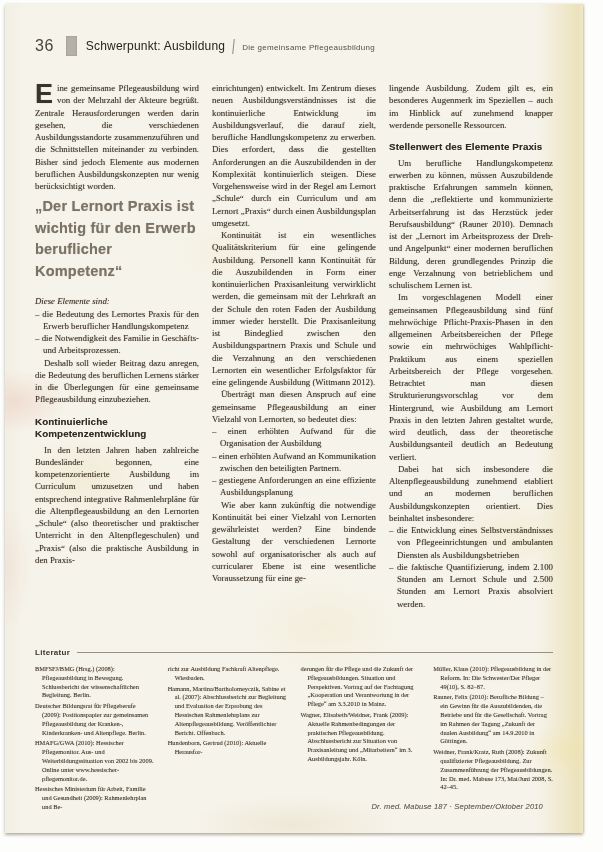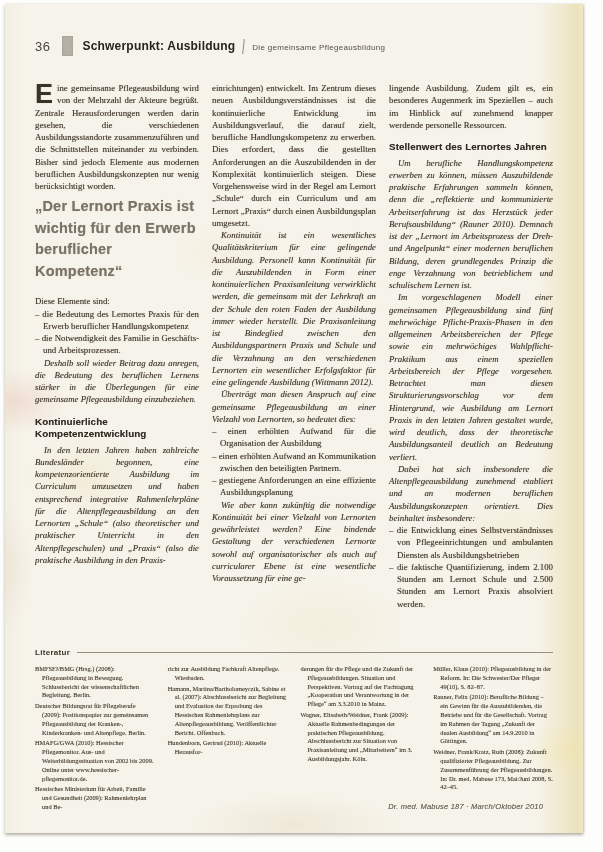--- a/index.html
+++ b/index.html
@@ -30,38 +30,38 @@
       radial-gradient(ellipse 100px 55px at 88% 64%, rgba(238,228,175,.30), transparent 70%),
       radial-gradient(ellipse 60px 40px at 97% 90%, rgba(240,228,168,.45), transparent 70%),
       radial-gradient(ellipse 140px 40px at 50% 99%, rgba(222,212,178,.35), transparent 75%);
   }
   
   .hdr{
     position:absolute;left:30px;right:36px;top:30px;height:24px;
     display:flex;align-items:center;
     font-family:"Liberation Sans", sans-serif;
   }
-  .hdr .pno{font-size:13px;color:#4a453c;letter-spacing:.5px;}
+  .hdr .pno{font-size:16px;color:#4a453c;letter-spacing:.5px;}
   .hdr .tab{width:11px;height:20px;background:#b6b1a7;margin:0 9px 0 12px;box-shadow:inset 0 0 2px rgba(90,85,75,.4);}
-  .hdr .sect{font-size:12px;font-weight:700;color:#27231d;letter-spacing:.2px;}
+  .hdr .sect{font-size:12px;font-weight:400;color:#27231d;letter-spacing:.2px;}
   .hdr .vdiv{width:1px;height:15px;background:#8d887d;margin:0 8px;transform:rotate(6deg);}
   .hdr .art{font-size:8px;color:#565046;letter-spacing:.3px;padding-top:2px;}
   
   .cols{
     position:absolute;left:30px;top:78px;width:518px;height:562px;
     display:flex;gap:13px;overflow:hidden;
   }
   .col{width:164px;flex:0 0 164px;}
   .body-p{
     margin:0;text-align:justify;
     font:8.8px/12.25px "Liberation Serif", serif;color:#42392e;
     text-shadow:0 0 .8px rgba(80,66,46,.55);
   }
-  .body-p.ind{text-indent:9px;font-style:italic;}
-  .body-p.lead{margin-top:1px;}
+  .body-p.ind{text-indent:9px;}
+  .body-p.lead{font-style:italic;margin-top:1px;}
   .dash-item{
     text-align:justify;font:8.8px/12.25px "Liberation Serif", serif;color:#42392e;
     padding-left:8px;text-indent:-8px;text-shadow:0 0 .8px rgba(80,66,46,.55);
   }
   .dropcap{
     float:left;font:700 27px/23px "Liberation Sans", sans-serif;
     color:#3a332a;padding:1px 4px 0 0;
   }
   .pullquote{
     font:700 14.5px/21.5px "Liberation Sans", sans-serif;
@@ -121,21 +121,21 @@
         <p class="body-p">einrichtungen) entwickelt. Im Zentrum dieses neuen Ausbildungsverständnisses ist die kontinuierliche Entwicklung im Ausbildungsverlauf, die darauf zielt, berufliche Handlungskompetenz zu erwerben. Dies erfordert, dass die gestellten Anforderungen an die Auszubildenden in der Komplexität kontinuierlich steigen. Diese Vorgehensweise wird in der Regel am Lernort „Schule“ durch ein Curriculum und am Lernort „Praxis“ durch einen Ausbildungsplan umgesetzt.</p>
         <p class="body-p ind">Kontinuität ist ein wesentliches Qualitätskriterium für eine gelingende Ausbildung. Personell kann Kontinuität für die Auszubildenden in Form einer kontinuierlichen Praxisanleitung verwirklicht werden, die gemeinsam mit der Lehrkraft an der Schule den roten Faden der Ausbildung immer wieder herstellt. Die Praxisanleitung ist Bindeglied zwischen den Ausbildungspartnern Praxis und Schule und die Verzahnung an den verschiedenen Lernorten ein wesentlicher Erfolgsfaktor für eine gelingende Ausbildung (Wittmann 2012).</p>
         <p class="body-p ind">Überträgt man diesen Anspruch auf eine gemeinsame Pflegeausbildung an einer Vielzahl von Lernorten, so bedeutet dies:</p>
         <div class="dash-item">– einen erhöhten Aufwand für die Organisation der Ausbildung</div>
         <div class="dash-item">– einen erhöhten Aufwand an Kommunikation zwischen den beteiligten Partnern.</div>
         <div class="dash-item">– gestiegene Anforderungen an eine effiziente Ausbildungsplanung</div>
         <p class="body-p ind">Wie aber kann zukünftig die notwendige Kontinuität bei einer Vielzahl von Lernorten gewährleistet werden? Eine bindende Gestaltung der verschiedenen Lernorte sowohl auf organisatorischer als auch auf curricularer Ebene ist eine wesentliche Voraussetzung für eine ge-</p>
       </div>
     <div class="col">
         <p class="body-p">lingende Ausbildung. Zudem gilt es, ein besonderes Augenmerk im Speziellen – auch im Hinblick auf zunehmend knapper werdende personelle Ressourcen.</p>
-        <div class="col-heading">Stellenwert des Lernortes Jahren</div>
+        <div class="col-heading">Stellenwert des Elemente Praxis</div>
         <p class="body-p ind">Um berufliche Handlungskompetenz erwerben zu können, müssen Auszubildende praktische Erfahrungen sammeln können, denn die „reflektierte und kommunizierte Arbeitserfahrung ist das Herzstück jeder Berufsausbildung“ (Rauner 2010). Demnach ist der „Lernort im Arbeitsprozess der Dreh- und Angelpunkt“ einer modernen beruflichen Bildung, deren grundlegendes Prinzip die enge Verzahnung von betrieblichem und schulischem Lernen ist.</p>
         <p class="body-p ind">Im vorgeschlagenen Modell einer gemeinsamen Pflegeausbildung sind fünf mehrwöchige Pflicht-Praxis-Phasen in den allgemeinen Arbeitsbereichen der Pflege sowie ein mehrwöchiges Wahlpflicht-Praktikum aus einem speziellen Arbeitsbereich der Pflege vorgesehen. Betrachtet man diesen Strukturierungsvorschlag vor dem Hintergrund, wie Ausbildung am Lernort Praxis in den letzten Jahren gestaltet wurde, wird deutlich, dass der theoretische Ausbildungsanteil deutlich an Bedeutung verliert.</p>
         <p class="body-p ind">Dabei hat sich insbesondere die Altenpflegeausbildung zunehmend etabliert und an modernen beruflichen Ausbildungskonzepten orientiert. Dies beinhaltet insbesondere:</p>
         <div class="dash-item">– die Entwicklung eines Selbstverständnisses von Pflegeeinrichtungen und ambulanten Diensten als Ausbildungsbetrieben</div>
         <div class="dash-item">– die faktische Quantifizierung, indem 2.100 Stunden am Lernort Schule und 2.500 Stunden am Lernort Praxis absolviert werden.</div>
       </div>
   </div>
 
   <div class="lit">
     <div class="lit-head">
@@ -159,14 +159,14 @@
           <div class="lit-entry">Wagner, Elisabeth/Weidner, Frank (2009): Aktuelle Rahmenbedingungen der praktischen Pflegeausbildung. Abschlussbericht zur Situation von Praxisanleitung und „Mitarbeitern“ im 3. Ausbildungsjahr. Köln.</div>
         </div>
       <div class="lit-col">
           <div class="lit-entry">Müller, Klaus (2010): Pflegeausbildung in der Reform. In: Die Schwester/Der Pfleger 49(10), S. 82–87.</div>
           <div class="lit-entry">Rauner, Felix (2010): Berufliche Bildung – ein Gewinn für die Auszubildenden, die Betriebe und für die Gesellschaft. Vortrag im Rahmen der Tagung „Zukunft der dualen Ausbildung“ am 14.9.2010 in Göttingen.</div>
           <div class="lit-entry">Weidner, Frank/Kratz, Ruth (2008): Zukunft qualifizierter Pflegeausbildung. Zur Zusammenführung der Pflegeausbildungen. In: Dr. med. Mabuse 173, Mai/Juni 2008, S. 42–45.</div>
         </div>
     </div>
   </div>
 
-  <div class="ftr">Dr. med. Mabuse 187 · March/Oktober 2010</div>
+  <div class="ftr">Dr. med. Mabuse 187 · September/Oktober 2010</div>
 </div>
 
 </body></html>

